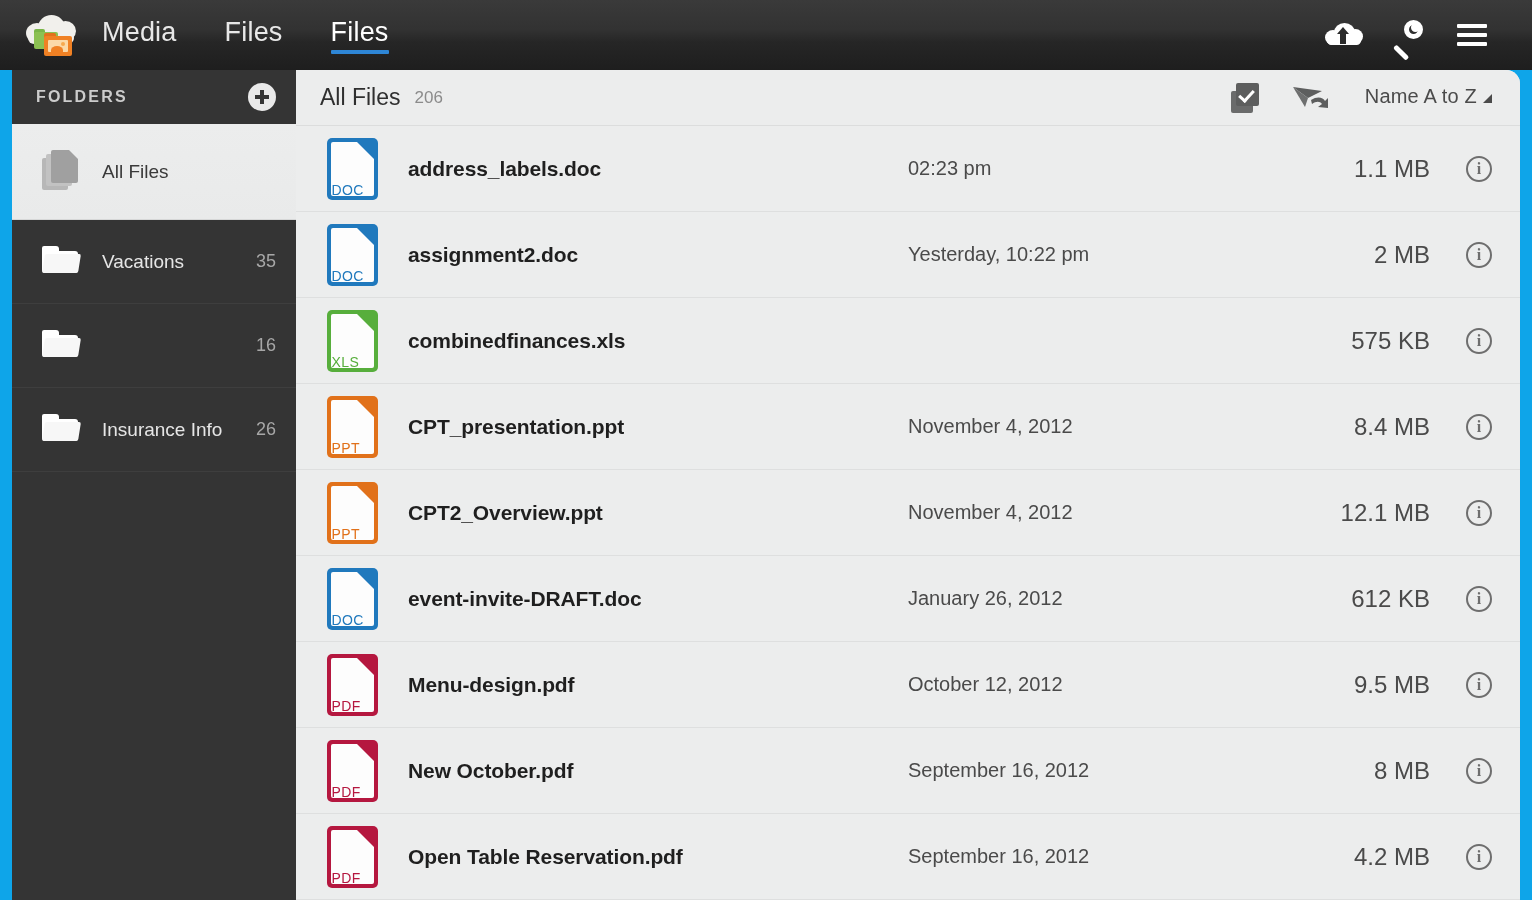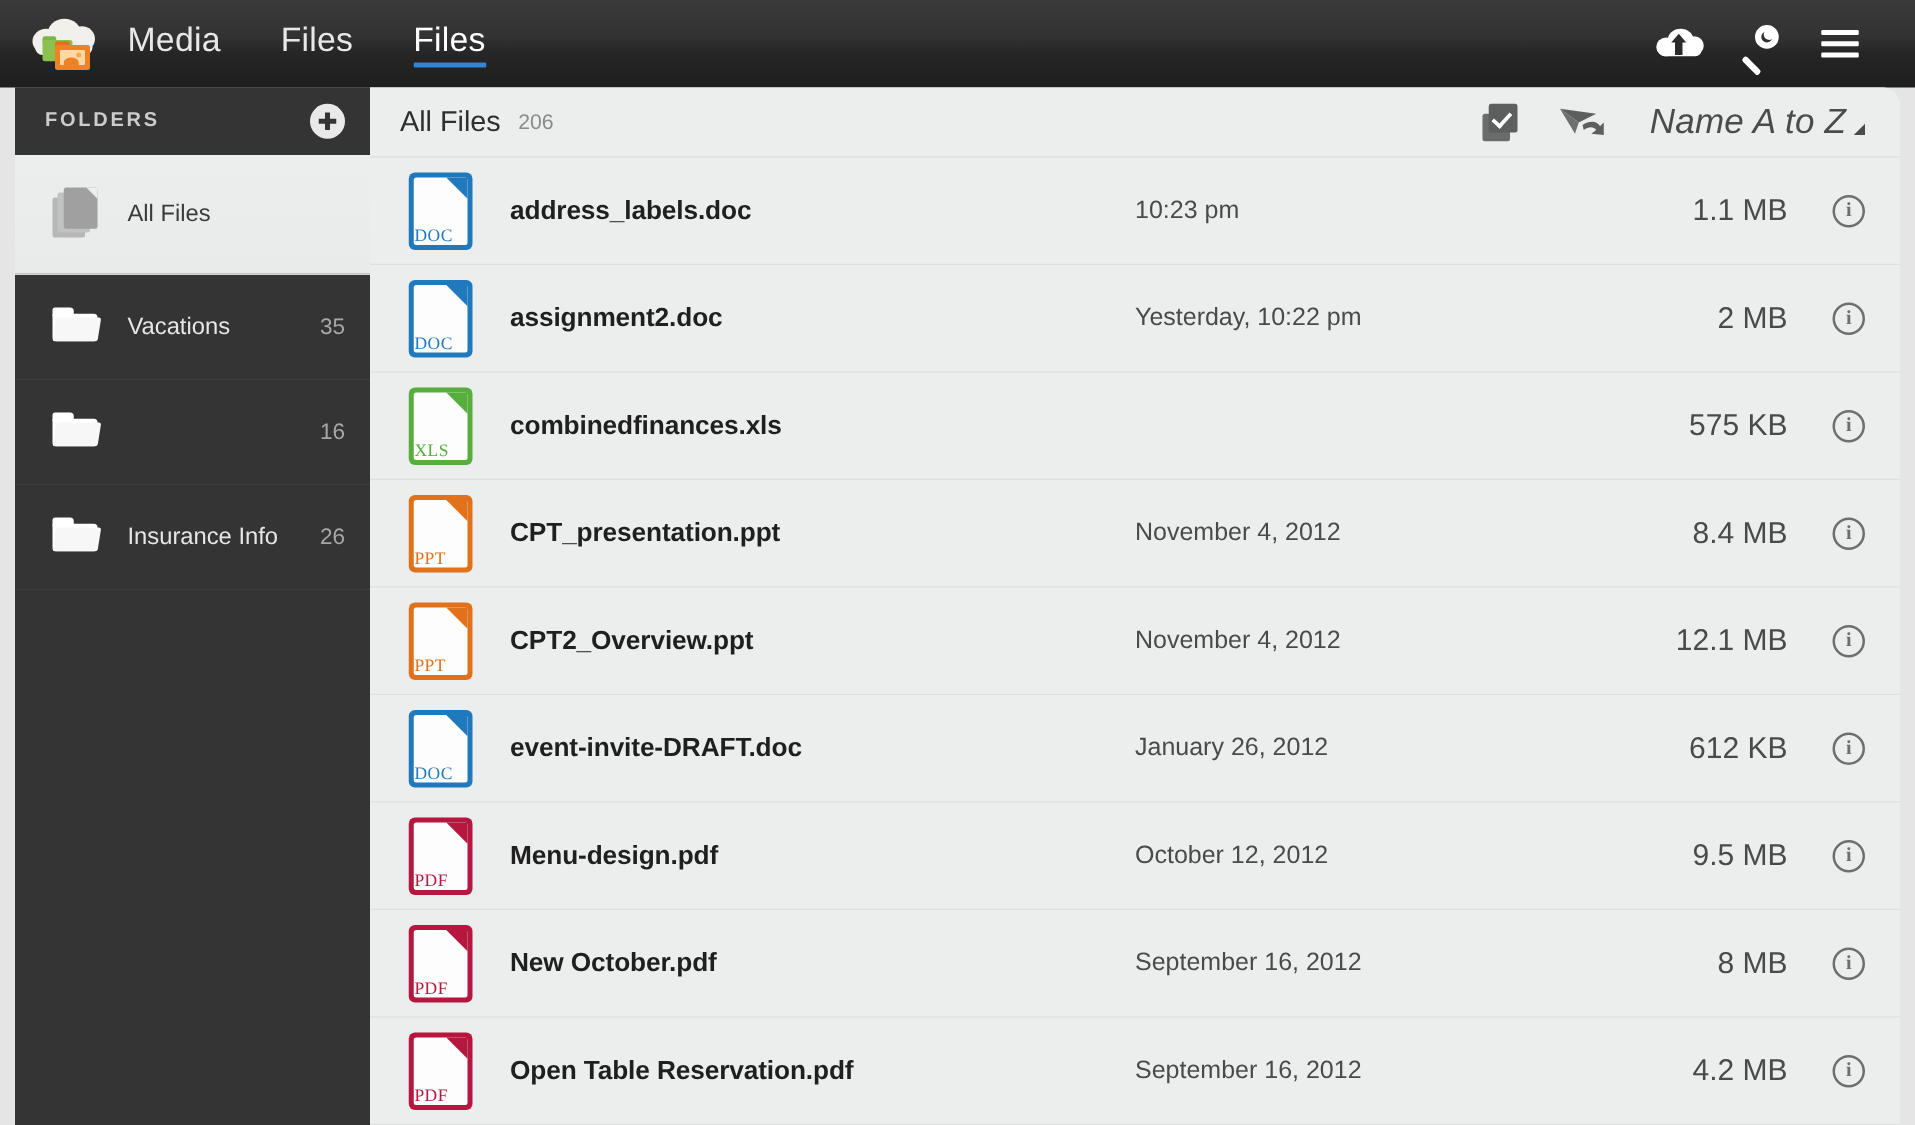--- a/index.html
+++ b/index.html
@@ -5,21 +5,21 @@
   * { box-sizing: border-box; margin: 0; padding: 0; }
   html, body {
     width: 1532px; height: 900px;
     font-family: "Liberation Sans", sans-serif;
     background: #1b1b1b;
     overflow: hidden;
   }
   #app {
     position: relative;
     width: 1532px; height: 900px;
-    background: #e5e5e5;
+    background: #0ea5e9;
   }
 
   
   #topbar {
     position: absolute; left: 0; top: 0;
     width: 1532px; height: 70px;
     background: linear-gradient(to bottom, #3a3a3a 0%, #323232 42%, #262626 60%, #1e1e1e 100%);
     display: flex; align-items: center;
   }
   #logo {
@@ -266,36 +266,36 @@
     border: solid #ffffff; border-width: 0 3px 3px 0;
     transform: rotate(42deg);
   }
   
   .ic-share { width: 38px; height: 26px; }
   
   #sort-ctrl {
     display: flex; align-items: flex-end; cursor: pointer;
     margin-left: 22px; padding-bottom: 2px;
   }
-  #sort-label { color: #4b4b4b; font-size: 28px; letter-spacing: 0.2px; font-style: italic; }
+  #sort-label { color: #4b4b4b; font-size: 20px; letter-spacing: 0.2px; }
   #sort-caret {
     width: 0; height: 0; margin-left: 6px; margin-bottom: 5px;
     border-left: 9px solid transparent;
     border-bottom: 9px solid #4b4b4b;
   }
 
   
   #file-list { height: 774px; overflow: hidden; }
   .file-row {
     display: flex; align-items: center;
     height: 86px; padding: 0 28px 0 22px;
     border-bottom: 1px solid #dedfdf;
     cursor: pointer;
   }
-  .file-row .fr-icon { width: 68px; flex: none; display: flex; justify-content: center; font-family: Liberation Serif, serif; }
+  .file-row .fr-icon { width: 68px; flex: none; display: flex; justify-content: center; }
   .file-row .fr-name {
     font-size: 21px; font-weight: 700; color: #1f1f1f;
     margin-left: 22px; width: 500px; flex: none;
     letter-spacing: -0.1px;
   }
   .file-row .fr-date {
     font-size: 20px; color: #4a4a4a; width: 250px; flex: none;
   }
   .file-row .fr-size {
     font-size: 24px; color: #4a4a4a;
@@ -471,21 +471,21 @@
       <div class="file-row">
         <div class="fr-icon">
           <div class="doc-icon" style="background: rgb(32, 121, 189);">
               <div class="page">
                 <div class="corner" style="border-top-color: rgb(32, 121, 189);"></div>
               </div>
               <div class="lbl" style="color: rgb(32, 121, 189);">DOC</div>
             </div>
         </div>
         <div class="fr-name">address_labels.doc</div>
-        <div class="fr-date">10:23 pm</div>
+        <div class="fr-date">02:23 pm</div>
         <div class="fr-size">1.1 MB</div>
         <div class="fr-info">
           <div class="ic-info">i</div>
         </div>
       </div>
 
       <div class="file-row">
         <div class="fr-icon">
           <div class="doc-icon" style="background: rgb(32, 121, 189);">
               <div class="page">

